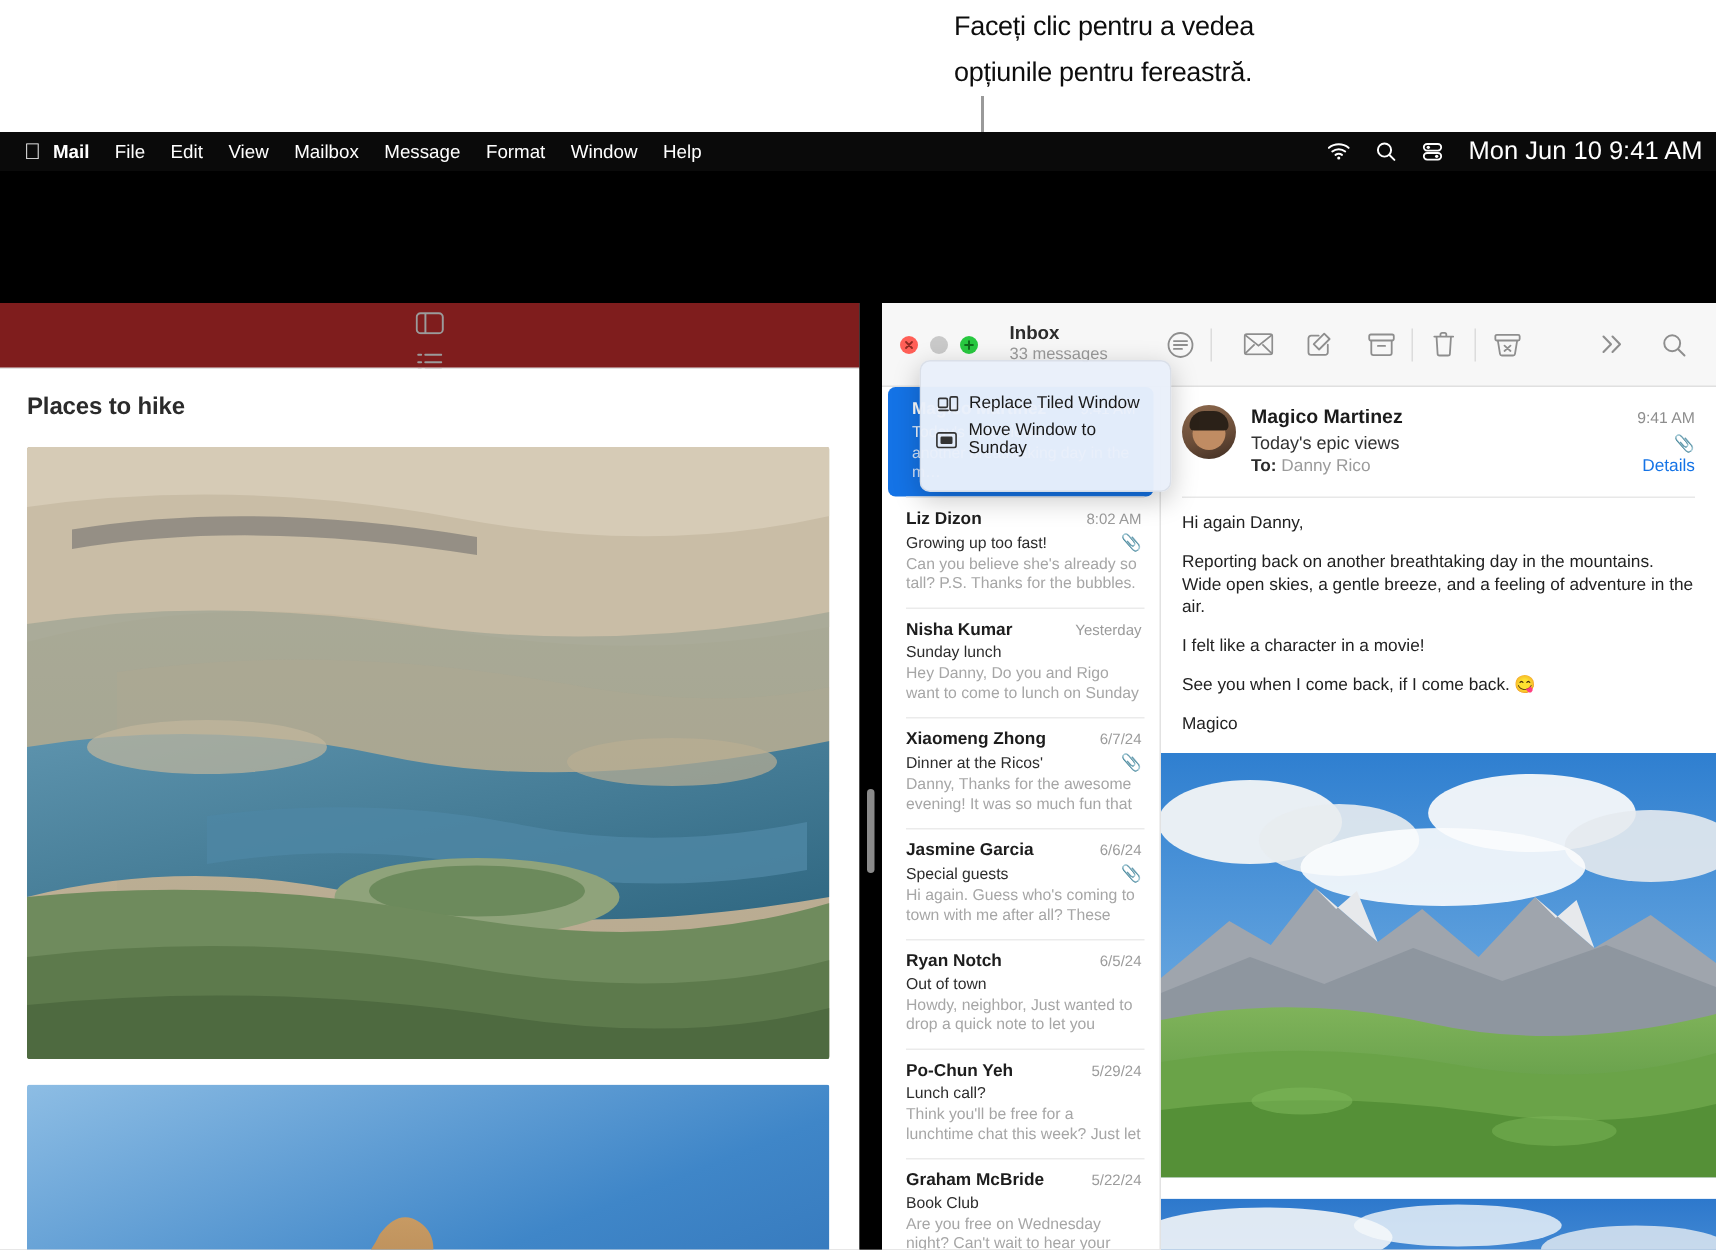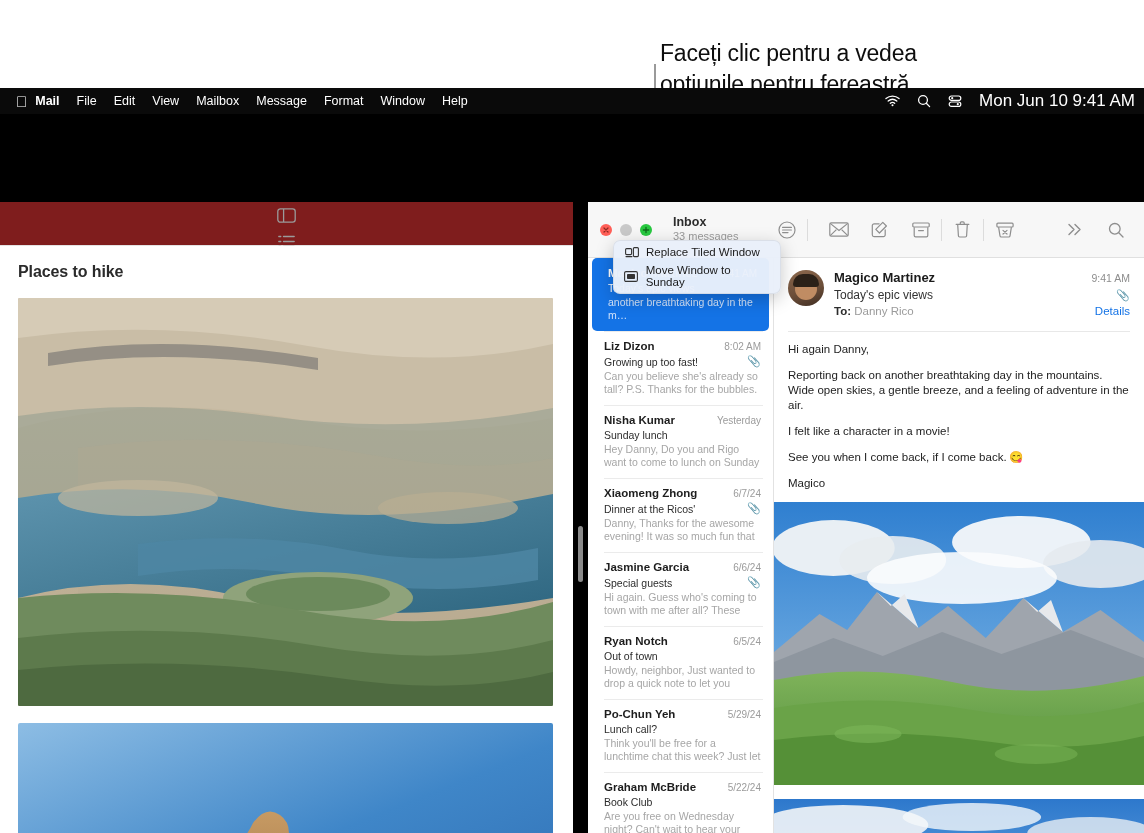--- a/index.html
+++ b/index.html
@@ -6,24 +6,23 @@
   html, body {
     width: 1144px; height: 833px;
     background: #ffffff;
     font-family: "Liberation Sans", sans-serif;
     overflow: hidden;
   }
   #root { position: relative; width: 1144px; height: 833px; background: #fff; }
 
   
   .callout {
-    position: absolute; left: 660px; top: 2px; width: 400px;
-    font-size: 23px; line-height: 31px; color: #0d0d0d;
+    position: absolute; left: 636px; top: 2px; width: 400px;
+    font-size: 18px; line-height: 31px; color: #0d0d0d;
     letter-spacing: -0.2px;
-    margin-top: 36px;
   }
   .callout-line2 { display: block; }
   .leader {
     position: absolute; left: 654px; top: 64px;
     width: 2px; height: 70px; background: #9a9a9a;
   }
 
   
   .desktop {
     position: absolute; left: 0; top: 88px; width: 1144px; height: 745px;
@@ -153,21 +152,21 @@
   .md-sep { height: 1px; background: #e8e8e8; margin: 4px 14px 0 14px; }
   .md-text { padding: 10px 14px 0 14px; font-size: 11.5px; color: #222; line-height: 15px; }
   .md-text p { margin-bottom: 11px; }
   .md-img { margin-top: 6px; width: 100%; height: 283px; overflow: hidden; }
   .md-img2 { margin-top: 14px; width: 100%; height: 173px; overflow: hidden; }
 
   
   .popup {
     position: absolute; left: 613px; top: 152px; width: 168px;
     background: rgba(233,240,250,0.97); border-radius: 7px;
-    box-shadow: 0 5px 18px rgba(0,0,0,0.22); padding: 2px 0; z-index: 40;
+    box-shadow: 0 5px 18px rgba(0,0,0,0.22); padding: 19px 0; z-index: 40;
     border: 1px solid rgba(0,0,0,0.07);
   }
   .popup-item {
     display: flex; align-items: center; gap: 7px;
     padding: 3px 10px; font-size: 11.5px; color: #1a1a1a;
   }
   .popup-ico { width: 15px; display: flex; justify-content: center; color: #3a3a3a; }
 
   .ph { display: block; width: 100%; height: 100%; }
 </style>

